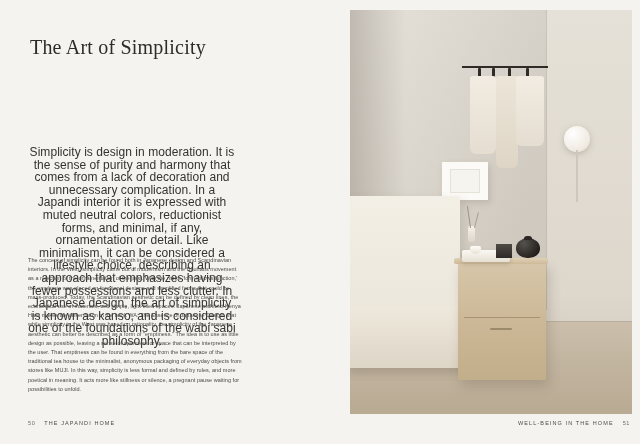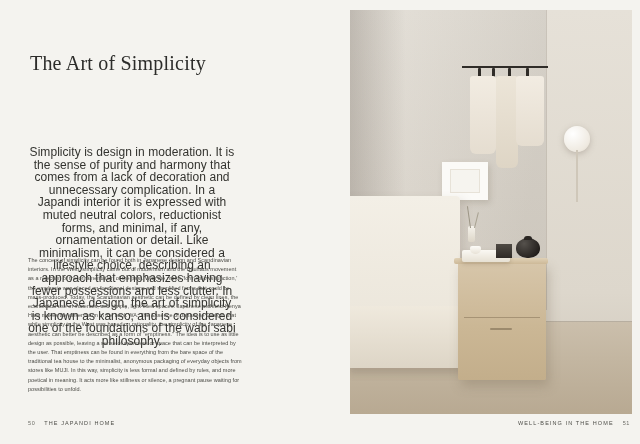--- a/index.html
+++ b/index.html
@@ -21,21 +21,21 @@
     width: 340px; height: 444px;
     background: #f4f3ef;
     padding: 30px 28px 0 28px;
   }
   .title {
     font-family: "Liberation Serif", serif;
     font-size: 20px;
     font-weight: 400;
     color: #2c2c2a;
     letter-spacing: 0.2px;
-    margin-top: 22px;
+    margin-top: 6px;
     margin-left: 2px;
   }
   .lead {
     position: absolute;
     left: 28px;
     top: 146px;
     width: 208px;
     font-size: 12px;
     line-height: 12.6px;
     color: #33332f;

